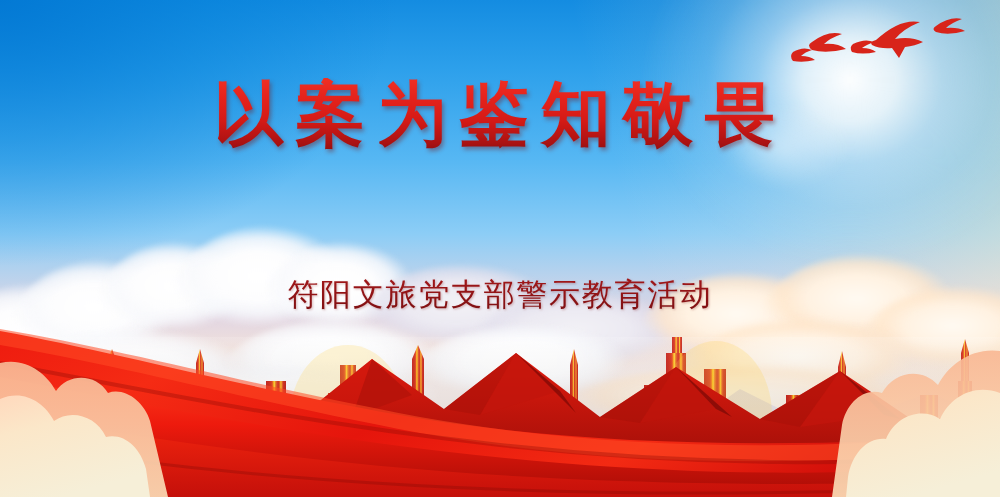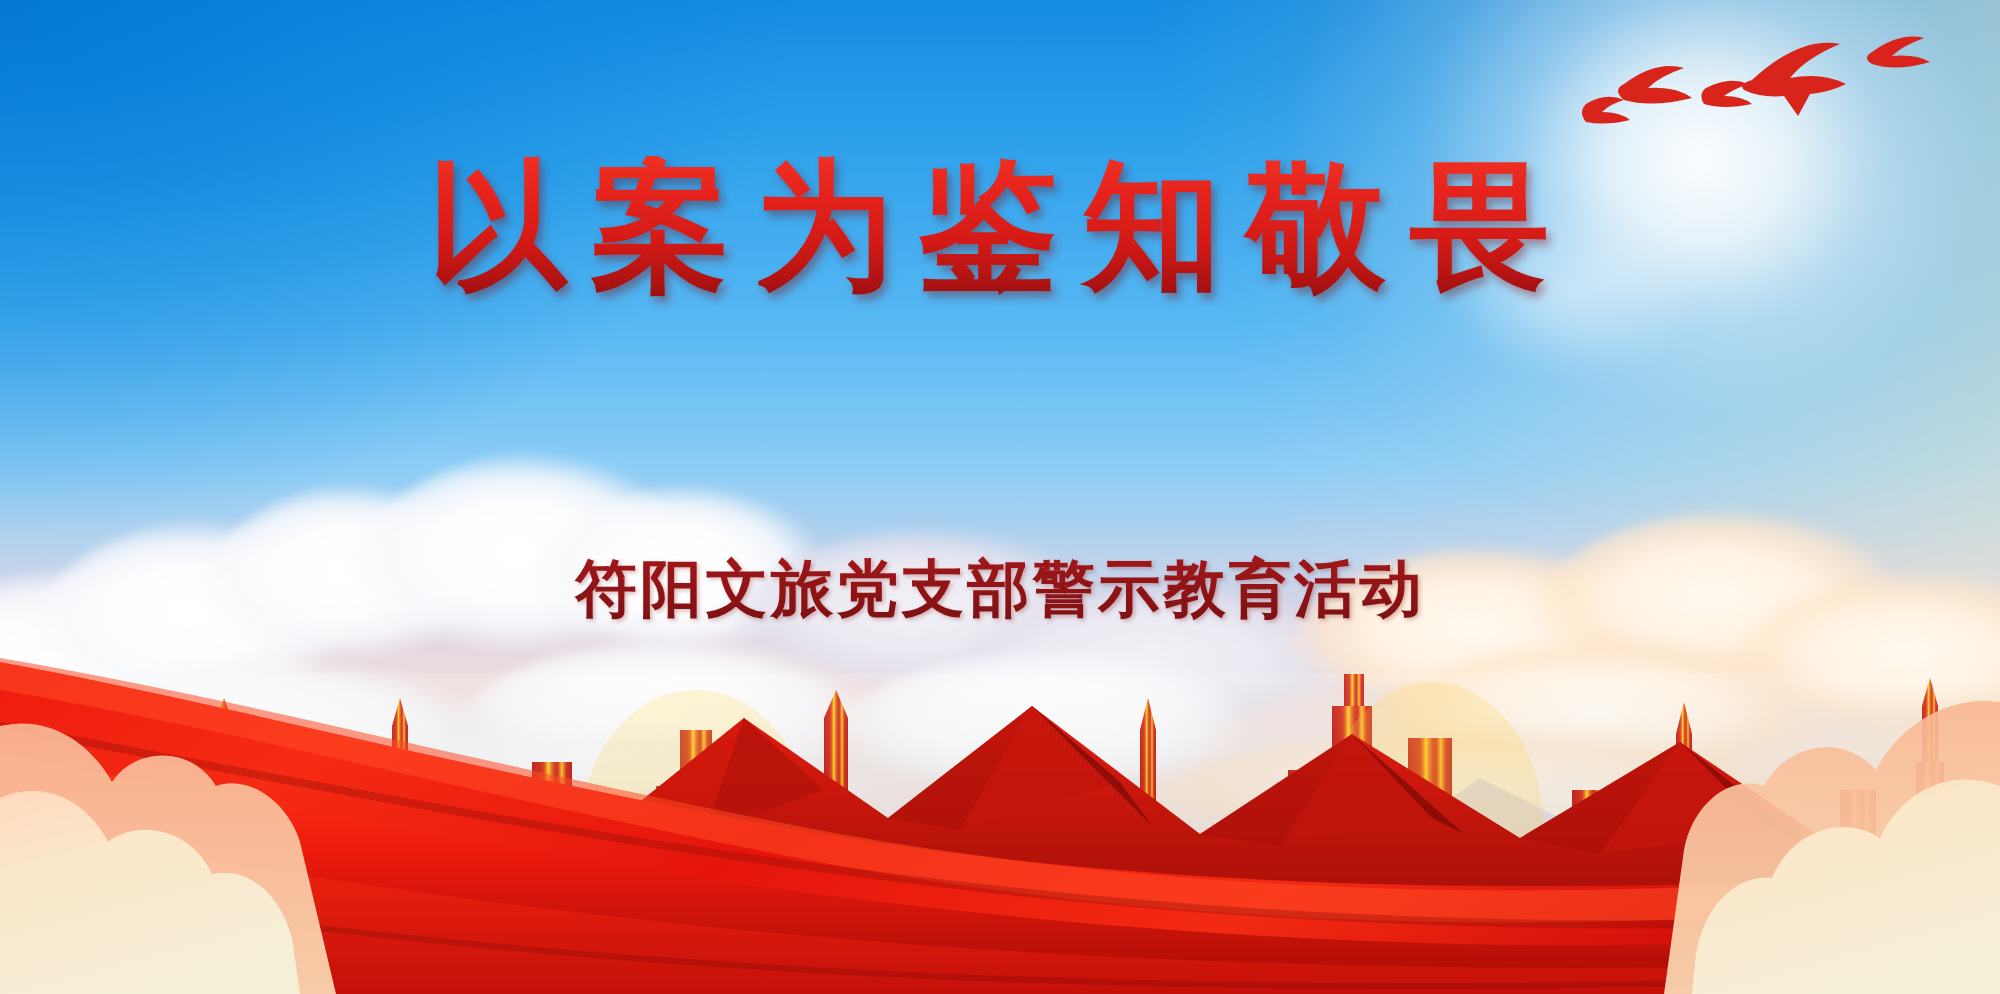--- a/index.html
+++ b/index.html
@@ -82,21 +82,21 @@
     background:linear-gradient(180deg,#f03024 0%,#e5231c 26%,#d41a16 58%,#aa1212 88%,#8e0f10 100%);
     -webkit-background-clip:text;background-clip:text;color:transparent;
     -webkit-text-fill-color:transparent;
     filter:drop-shadow(2px 3px 2px rgba(120,10,10,.38));
     font-family:Liberation Serif, serif;
   }
   #line1{top:78px;font-size:70px;line-height:74px;}
   #line2{top:176px;font-size:70px;line-height:74px;}
   .subtitle{
     position:absolute;left:0;right:0;top:276px;text-align:center;
-    font-size:31px;line-height:38px;font-weight:700;letter-spacing:.055em;
+    font-size:31px;line-height:38px;font-weight:400;letter-spacing:.055em;
     white-space:nowrap;color:#8c1213;
     background:linear-gradient(180deg,#a3181a 0%,#8e1315 55%,#7a1012 100%);
     -webkit-background-clip:text;background-clip:text;
     -webkit-text-fill-color:transparent;color:transparent;
     filter:drop-shadow(1px 1px 1px rgba(130,20,20,.30));
   }
 </style>
 </head>
 <body>
 

